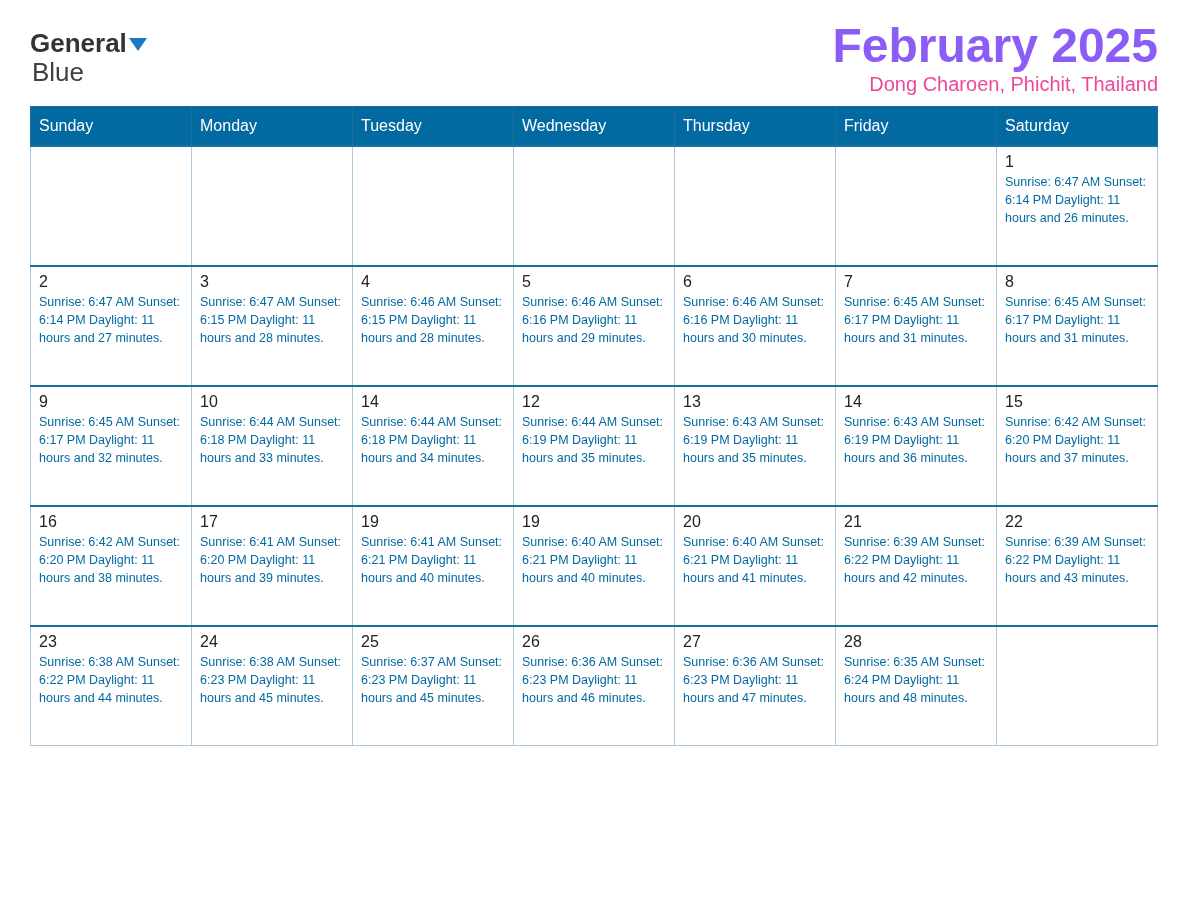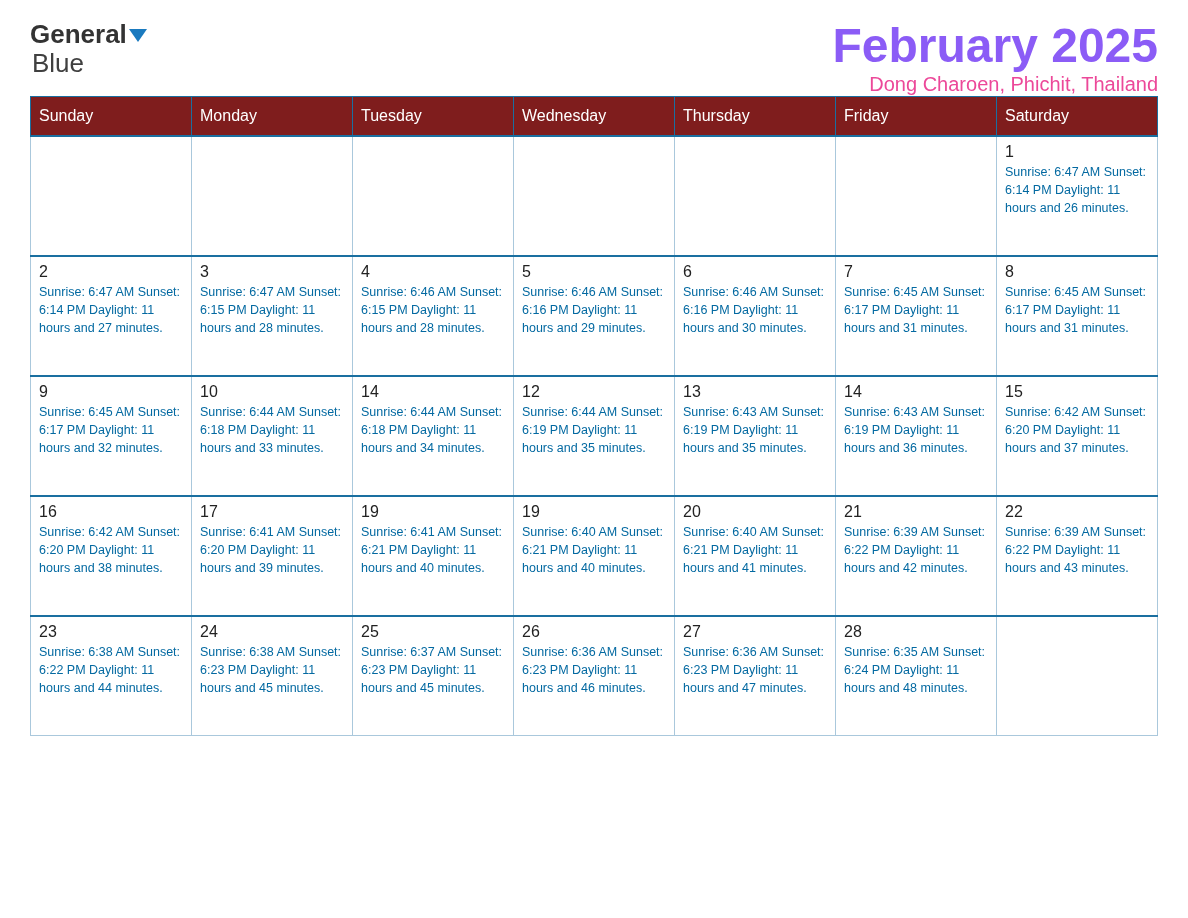--- a/index.html
+++ b/index.html
@@ -7,21 +7,22 @@
       font-family: Arial, Helvetica, sans-serif;
       background: #fff;
       color: #333;
       width: 1188px;
       min-height: 918px;
       padding: 20px 30px;
     }
     .header {
       display: flex;
       justify-content: space-between;
-      align-items: flex-start;
+      align-items: center;
+      margin-bottom: 10px;
       gap: 23px;
     }
     .logo {
       display: flex;
       flex-direction: column;
       font-size: 22px;
       font-weight: bold;
       color: #333;
       line-height: 1.1;
     }
@@ -49,21 +50,21 @@
       font-size: 20px;
       font-weight: normal;
       color: #ec4899;
     }
     .calendar {
       width: 100%;
       border-collapse: collapse;
       table-layout: fixed;
     }
     .calendar thead th {
-      background-color: #7f1d1d;
+      background-color: #0369a1;
       color: #fff;
       padding: 10px 8px;
       font-size: 16px;
       font-weight: normal;
       text-align: left;
       border: 1px solid #1a6fa0;
     }
     .calendar tbody td {
       vertical-align: top;
       border: 1px solid #aac8dc;

